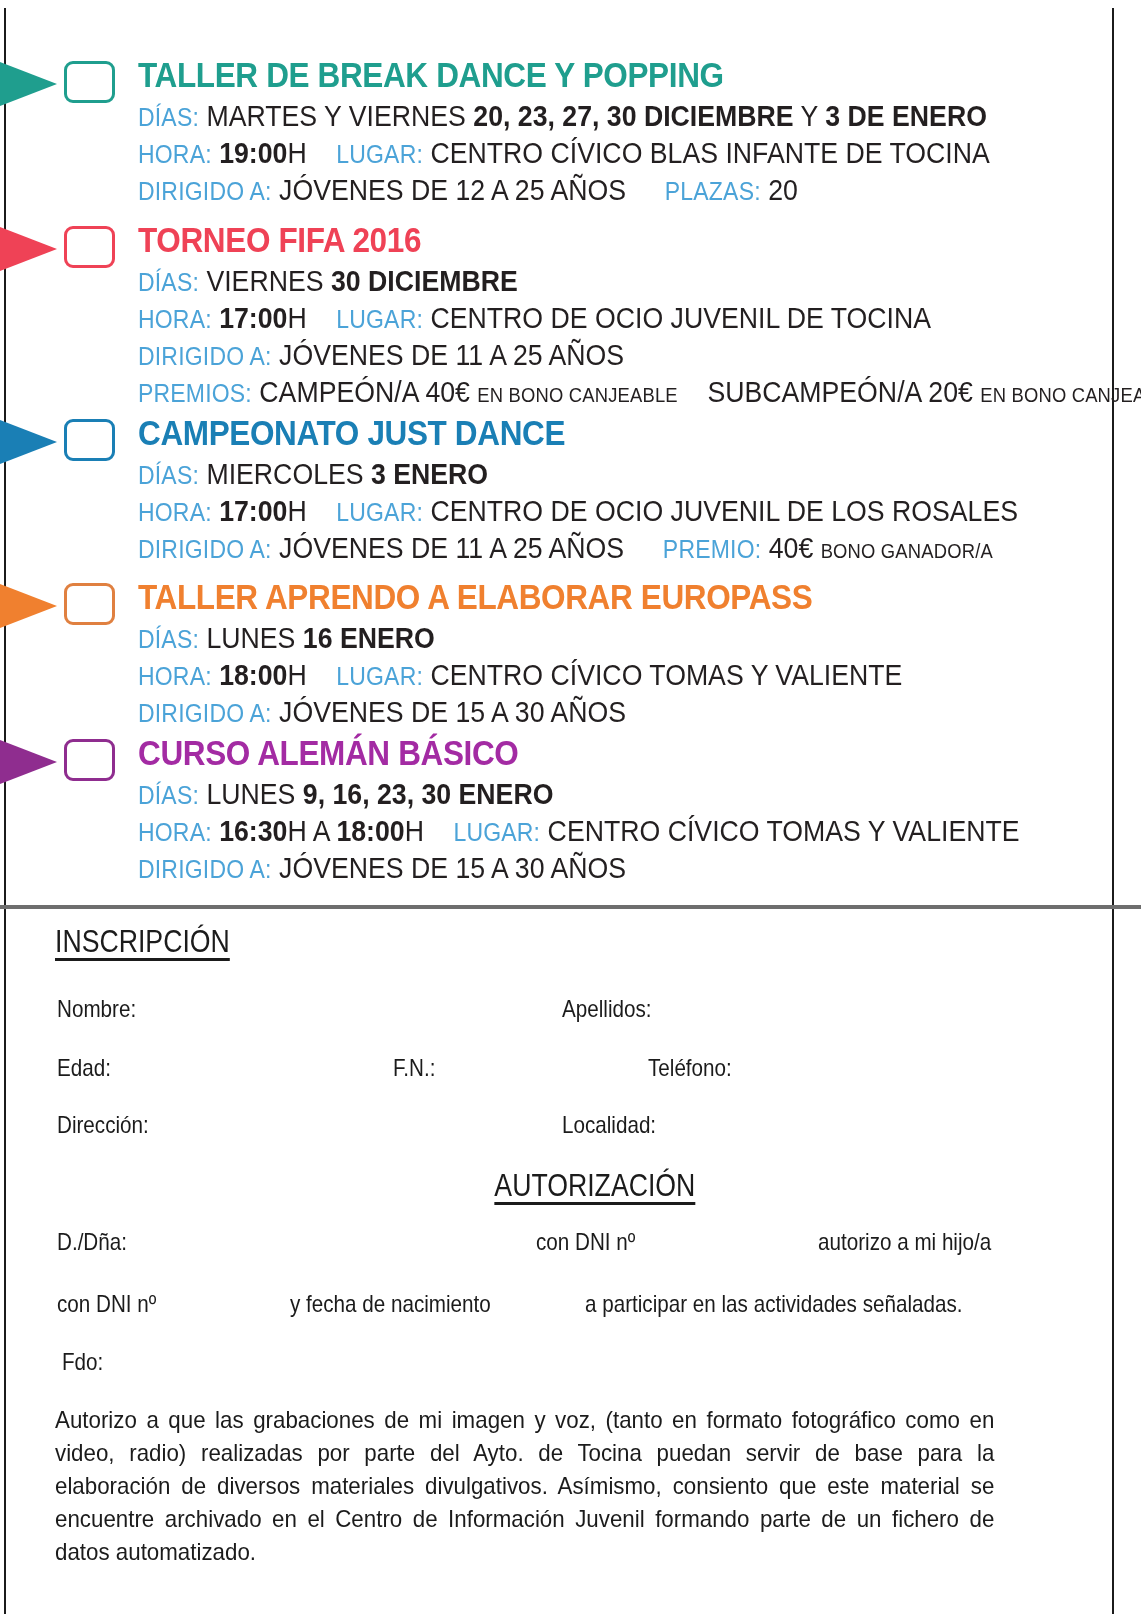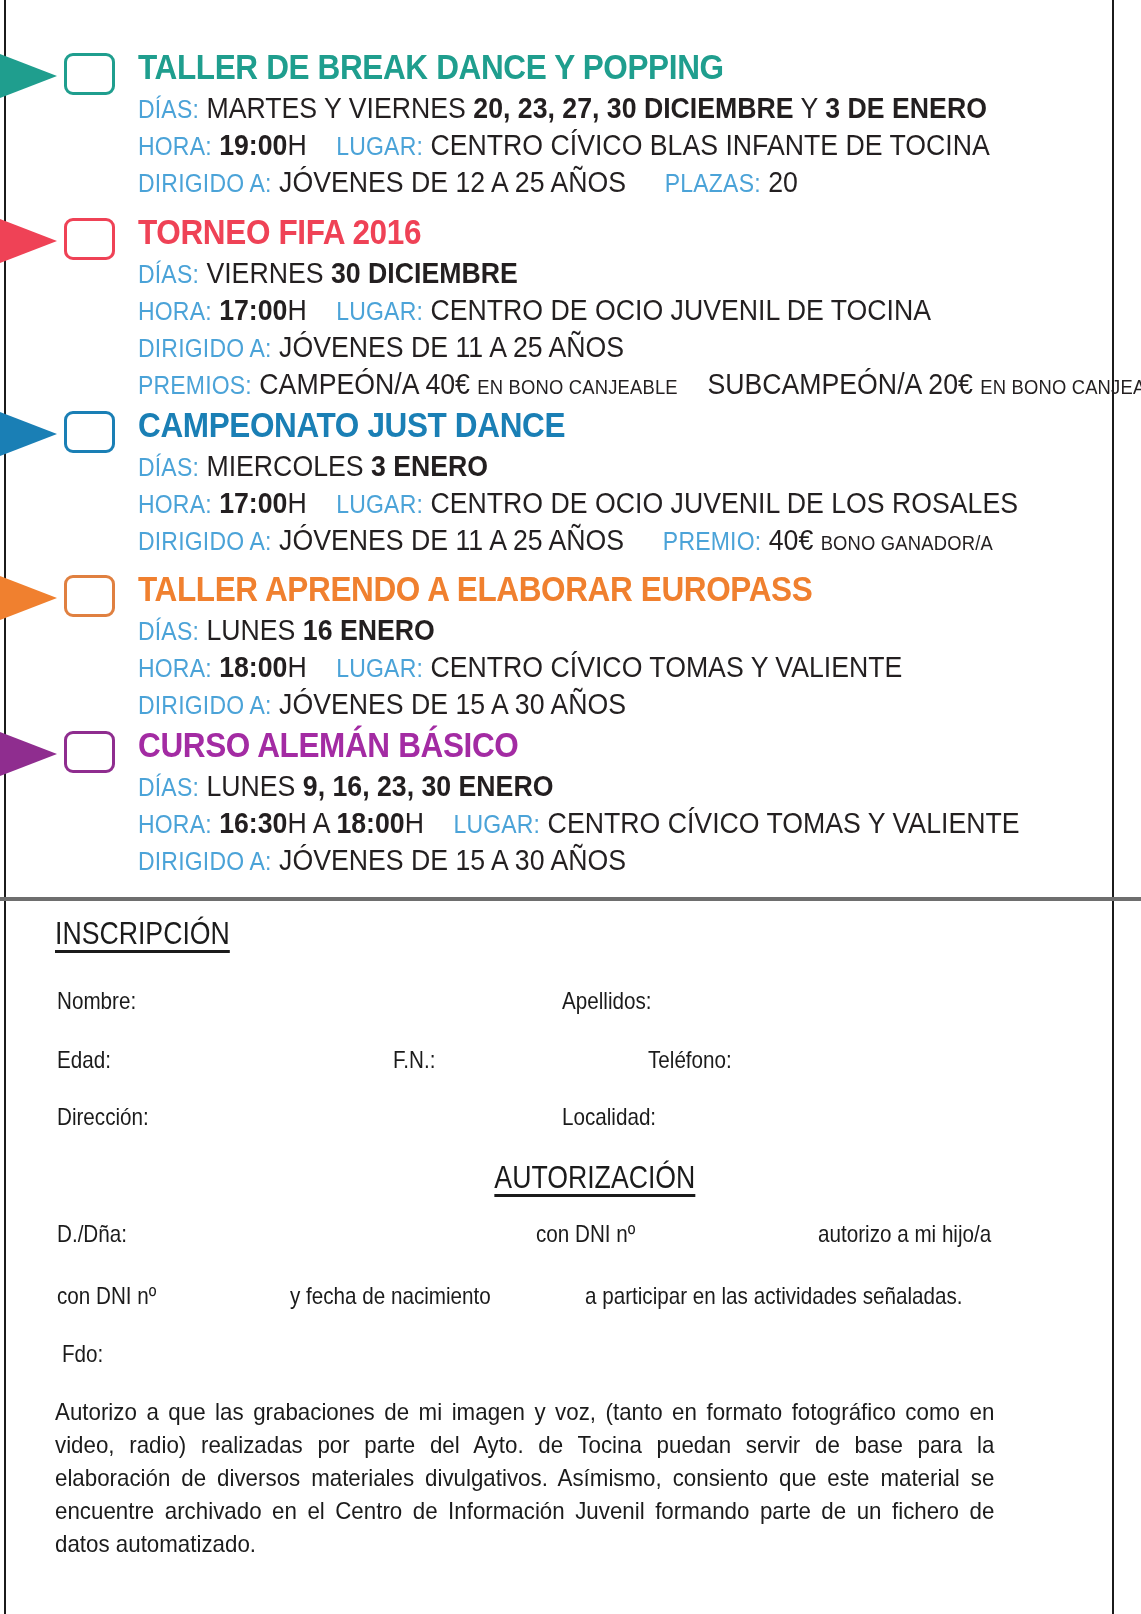--- a/index.html
+++ b/index.html
@@ -12,21 +12,21 @@
     height: 1614px;
     position: relative;
     font-family: "Liberation Sans", sans-serif;
     color: #231f20;
     overflow: hidden;
   }
 
   
   #page {
     position: absolute;
-    left: 0; top: 0;
+    left: 0; top: 8px;
     width: 1141px; height: 1190px;
     box-sizing: border-box;
   }
   .frame-left {
     position: absolute;
     left: 4px; top: 0;
     width: 2px; height: 1614px;
     background: #1b1b1b;
   }
   .frame-right {

